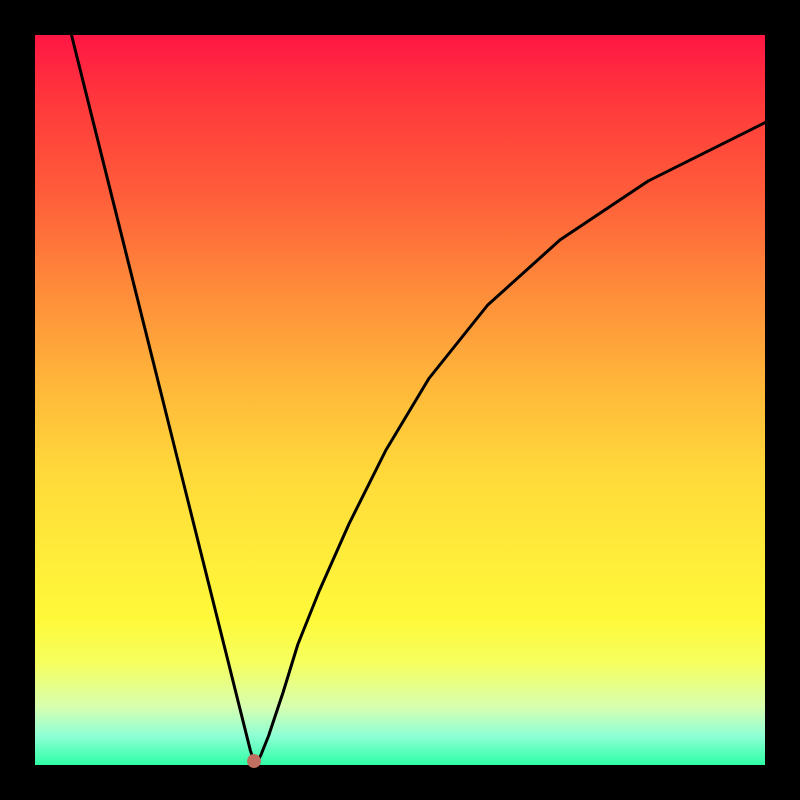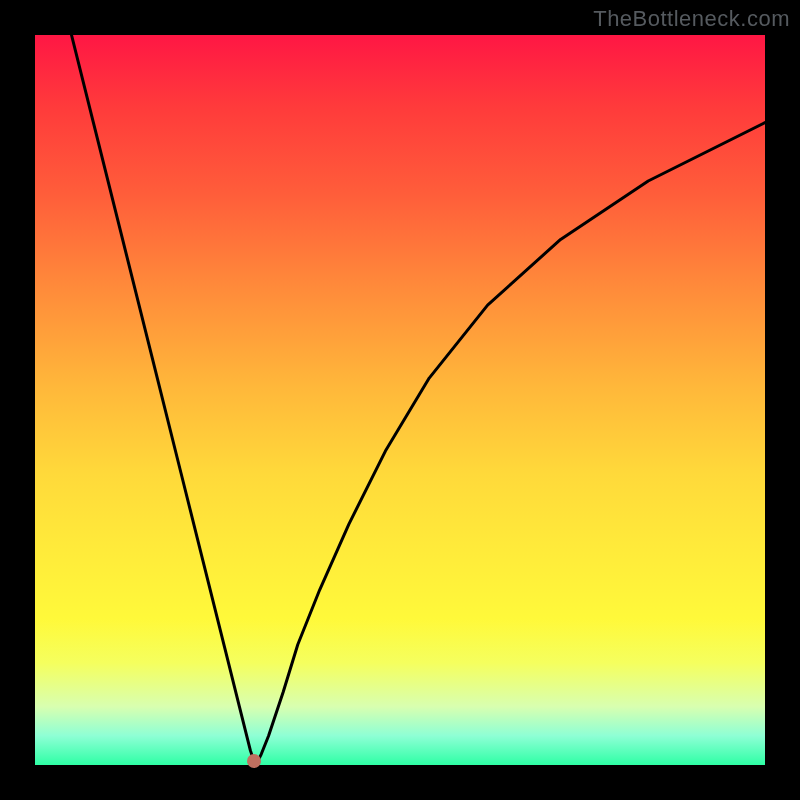--- a/index.html
+++ b/index.html
@@ -59,14 +59,13 @@
 </head>
 <body>
 
 <div class="stage">
   <div class="plot-area">
     <svg class="overlay" viewBox="0 0 730 730" preserveAspectRatio="none">
       <path id="curve-path" fill="none" stroke="#000000" stroke-width="3" stroke-linecap="round" stroke-linejoin="round" d="M36.50 0.00 L58.40 87.60 L87.60 204.40 L116.80 321.20 L146.00 438.00 L167.90 525.60 L189.80 613.20 L204.40 671.60 L215.35 715.40 L219.00 726.35 L222.65 726.35 L226.30 719.05 L233.60 700.80 L248.20 657.00 L262.80 609.55 L284.70 554.80 L313.90 489.10 L350.40 416.10 L394.20 343.10 L452.60 270.10 L525.60 204.40 L613.20 146.00 L730.00 87.60"></path>
     </svg>
     <div id="marker" class="marker" style="left: 219px; top: 726.35px; background: rgb(192, 112, 96);"></div>
   </div>
-  <div class="watermark">TheBottleneck.com</div>
 </div>
 
 </body></html>

